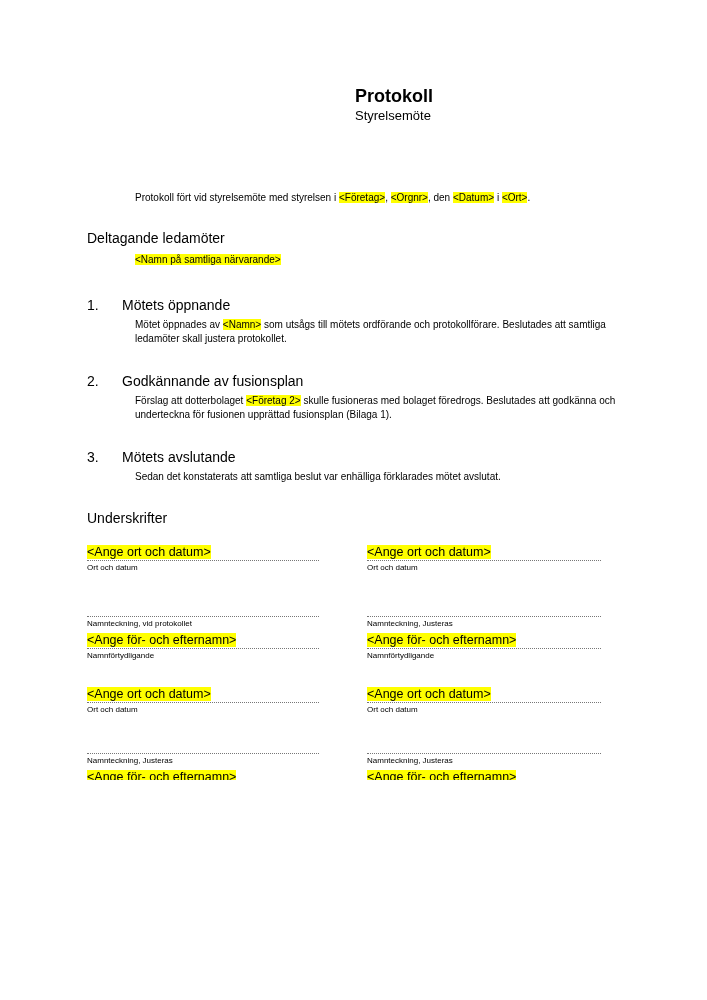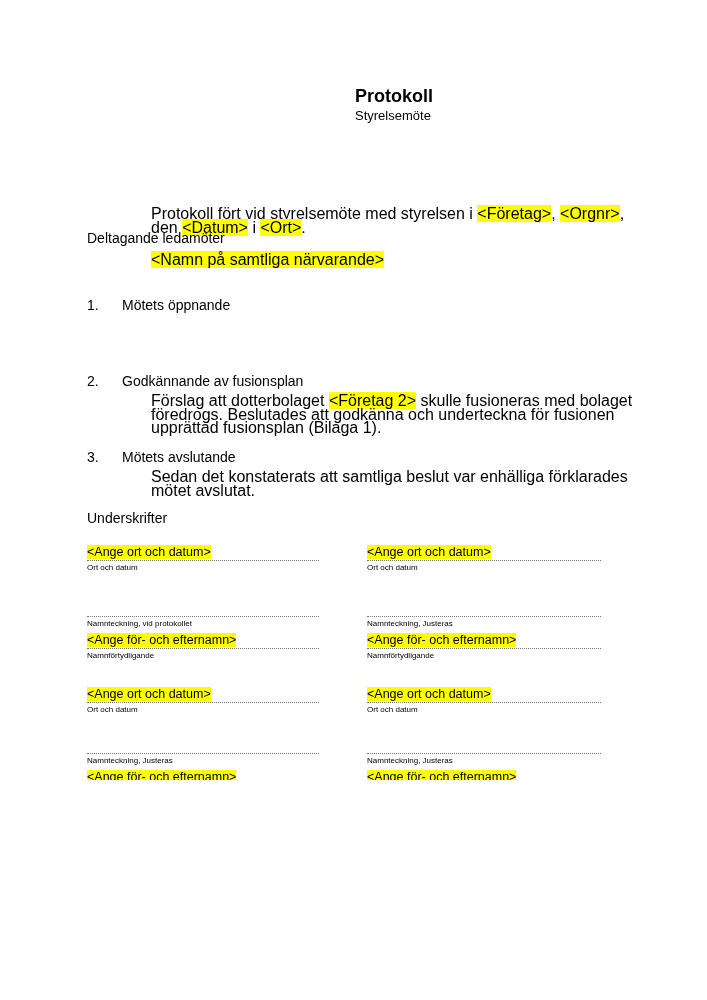--- a/index.html
+++ b/index.html
@@ -20,21 +20,21 @@
     overflow: hidden;
   }
   .abs { position: absolute; left: 87px; }
 
   
   .title-block { position: absolute; left: 355px; top: 86px; }
   .doc-title { font-size: 18px; line-height: 21px; font-weight: bold; }
   .doc-subtitle { font-size: 13px; line-height: 18px; }
 
   
-  .body { font-size: 16px; line-height: 13.5px; margin: 16px; width: 533px; padding-left: 48px; }
+  .body { font-size: 10px; line-height: 13.5px; margin: 0; width: 533px; padding-left: 48px; }
   .hl { background: var(--hl); }
 
   
   h2 { font-size: 14px; line-height: 17px; font-weight: normal; margin: 0; }
   .numbered { display: flex; }
   .num { width: 35px; flex: 0 0 35px; }
   .sec .body { margin-top: 4px; }
   .participants .body { margin-top: 6px; }
 
   
@@ -78,20 +78,21 @@
   <section class="abs participants" style="top:230px">
     <h2>Deltagande ledamöter</h2>
     <p class="body"><span class="hl">&lt;Namn på samtliga närvarande&gt;</span></p>
   </section>
 
   <section class="abs sec" style="top:297px">
     <h2 class="numbered">
       <span class="num">1.</span>
       <span>Mötets öppnande</span>
     </h2>
+    <p class="body"><span>Mötet öppnades av </span><span class="hl">&lt;Namn&gt;</span><span> som utsågs till mötets ordförande och protokollförare. Beslutades att samtliga ledamöter skall justera protokollet.</span></p>
   </section>
 
   <section class="abs sec" style="top:373px">
     <h2 class="numbered">
       <span class="num">2.</span>
       <span>Godkännande av fusionsplan</span>
     </h2>
     <p class="body"><span>Förslag att dotterbolaget </span><span class="hl">&lt;Företag 2&gt;</span><span> skulle fusioneras med bolaget föredrogs. Beslutades att godkänna och underteckna för fusionen upprättad fusionsplan (Bilaga 1).</span></p>
   </section>
 

